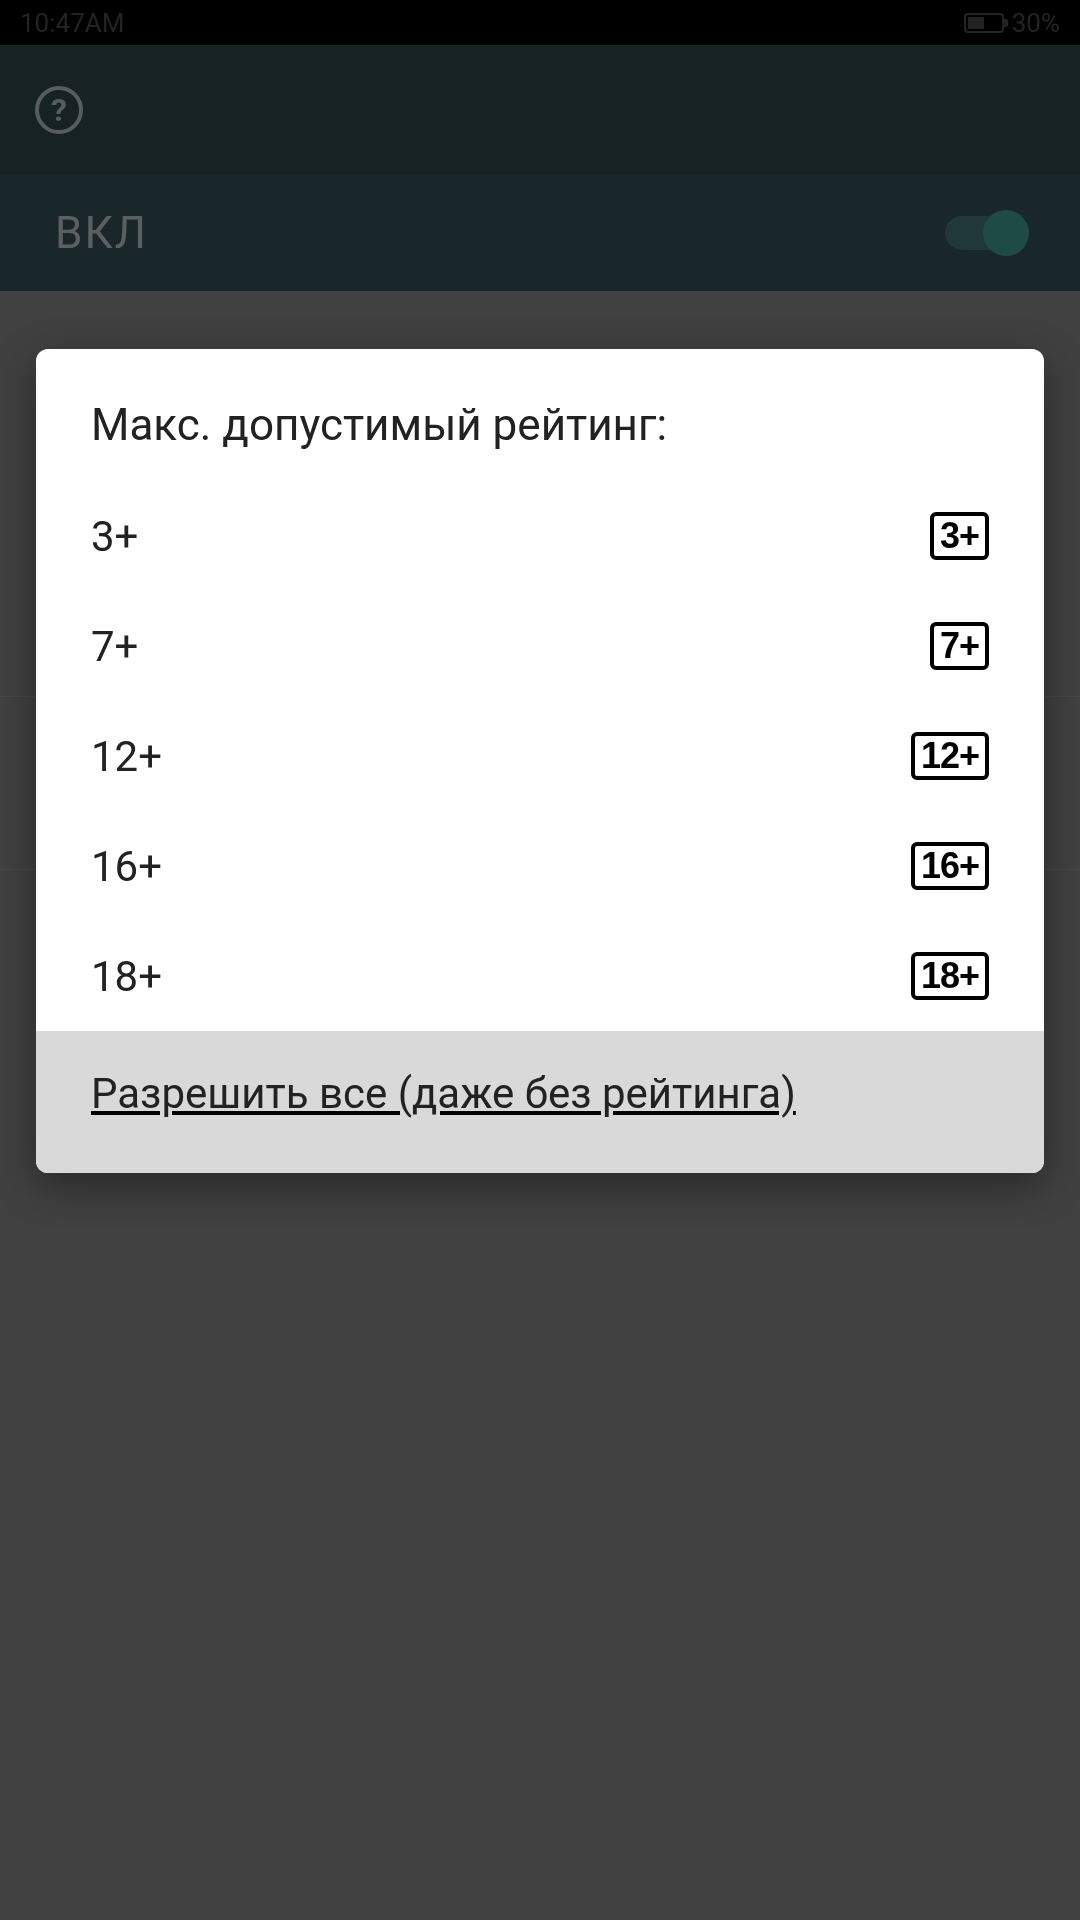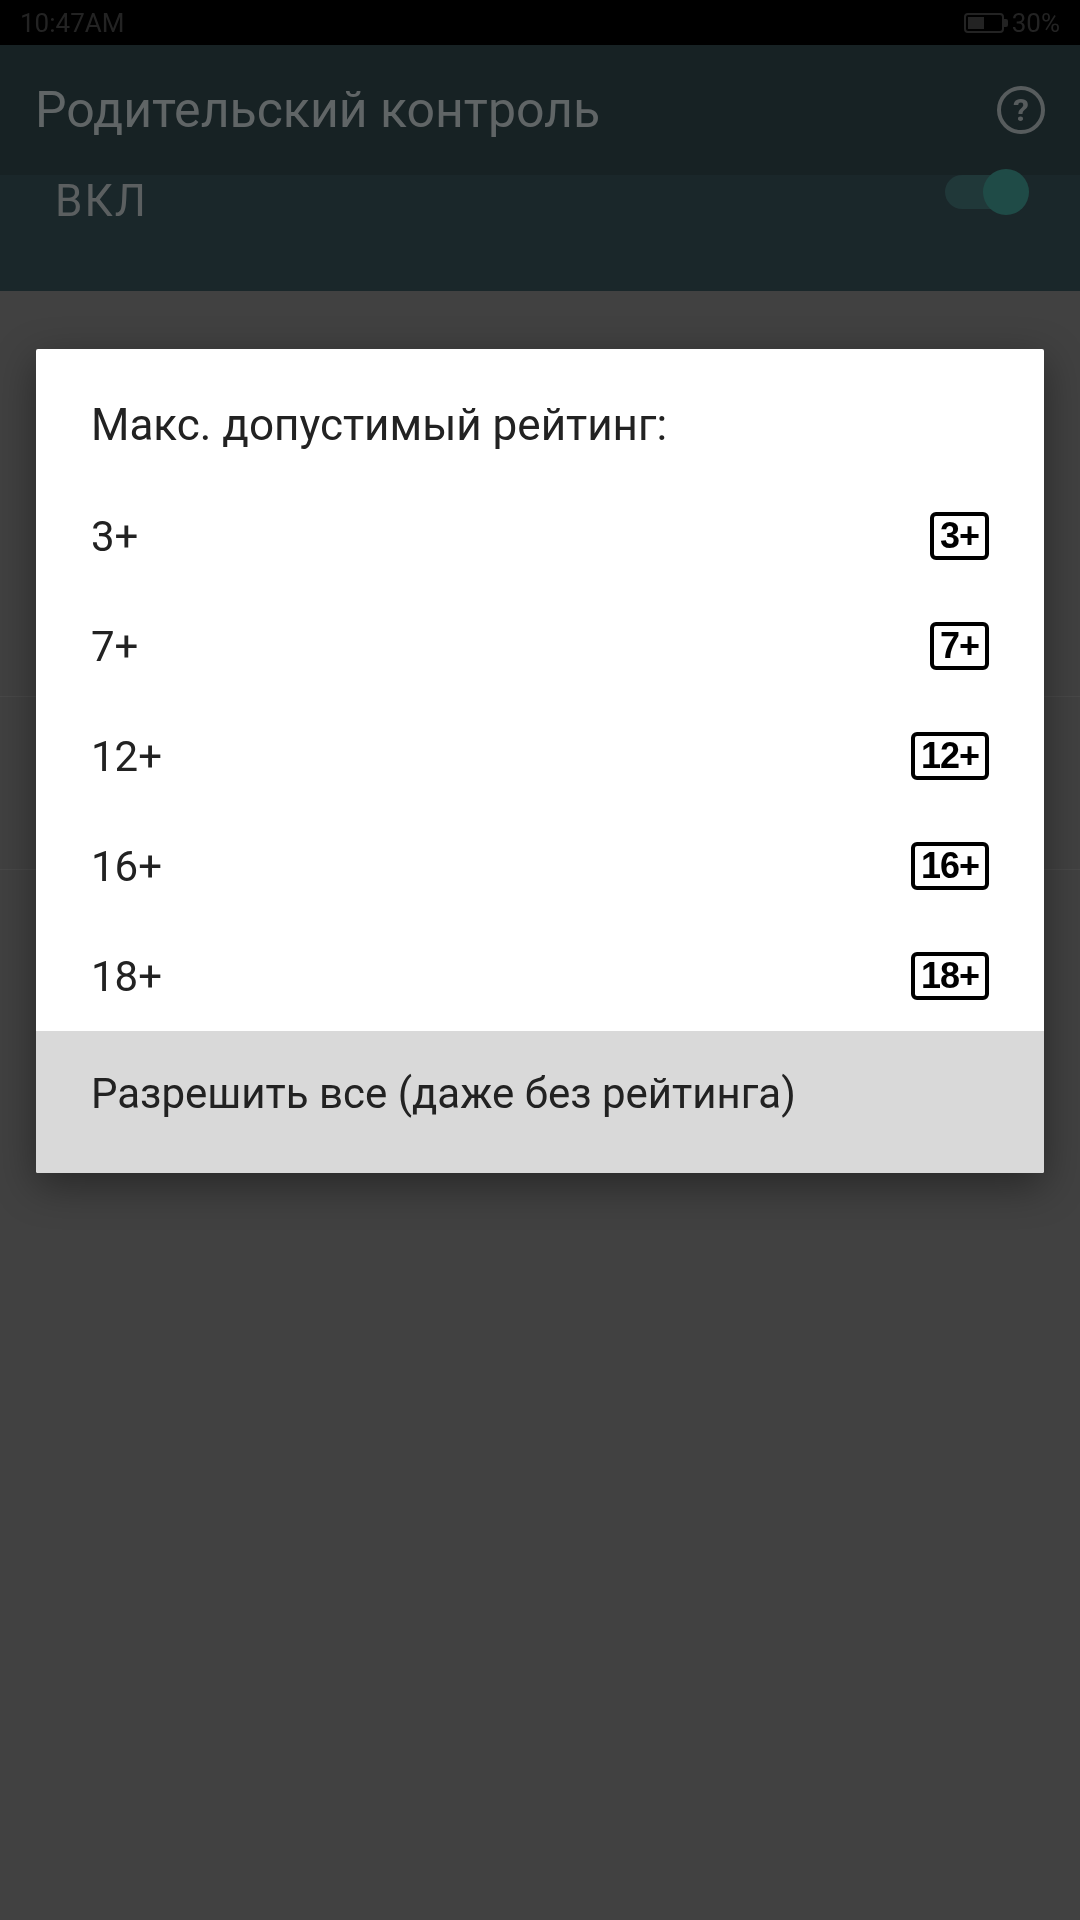--- a/index.html
+++ b/index.html
@@ -46,21 +46,21 @@
 .header-title { color: #b8c1c3; font-size: 50px; }
 .help-icon {
   width: 48px; height: 48px; border: 4px solid #a7b1b3; border-radius: 50%;
   display: flex; align-items: center; justify-content: center;
   color: #a7b1b3; font-size: 32px; font-weight: bold;
 }
 .toggle-row {
   height: 116px;
   background: #324b51;
   display: flex;
-  align-items: flex-start;
+  align-items: center;
   justify-content: space-between;
   padding: 0 55px 0 55px;
 }
 .toggle-label { color: #aeb7b9; font-size: 44px; letter-spacing: 2px; }
 .switch {
   width: 80px; height: 34px; background: #3f6b6e; border-radius: 17px;
   position: relative;
 }
 .switch-thumb {
   position: absolute; right: -4px; top: -6px; width: 46px; height: 46px;
@@ -74,21 +74,21 @@
 .bg-line { position: absolute; left: 0; right: 0; height: 1px; background: #8a8a8a; }
 .overlay {
   position: absolute; inset: 0; background: rgba(0,0,0,0.48);
   pointer-events: none;
 }
 .dialog {
   position: absolute;
   left: 36px; right: 36px;
   top: 349px;
   background: #fff;
-  border-radius: 2px;
+  border-radius: 12px;
   box-shadow: 0 12px 40px rgba(0,0,0,0.4);
   overflow: hidden;
 }
 .dialog-title {
   padding: 50px 55px 30px 55px;
   font-size: 44px;
   color: #222;
   font-weight: 400;
 }
 .option-row {
@@ -109,38 +109,38 @@
   font-family: Arial, sans-serif;
   letter-spacing: -1px;
   line-height: 1;
   min-width: 56px;
   text-align: center;
 }
 .rating-badge.wide { min-width: 76px; }
 .allow-all-row {
   background: #d9d9d9;
   padding: 35px 78px 50px 55px;
+  text-decoration: underline;
 }
 .allow-all-label { font-size: 42px; color: #222; line-height: 1.35; }
 </style>
 </head>
 <body>
 
 <div class="status-bar">
   <span>10:47AM</span>
   <div class="status-right">
     <span class="battery-icon">
         <span class="battery-fill"></span>
       </span>
     <span>30%</span>
   </div>
 </div>
 
 <div class="header">
-  <div class="header-title">Родительский контроль</div>
   <div class="help-icon">?</div>
 </div>
 
 <div class="toggle-row">
   <div class="toggle-label">ВКЛ</div>
   <div class="switch">
     <div class="switch-thumb"></div>
   </div>
 </div>
 

